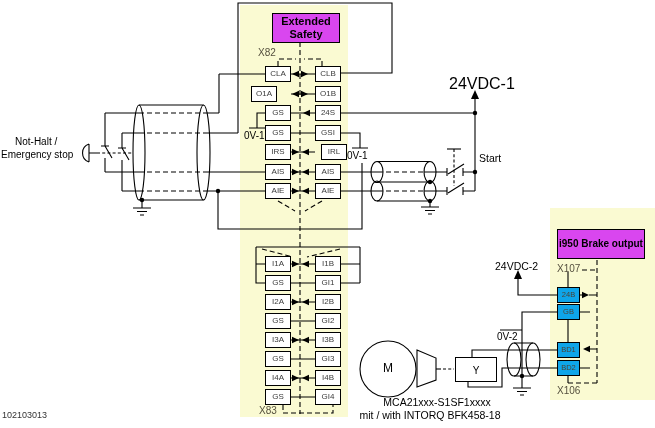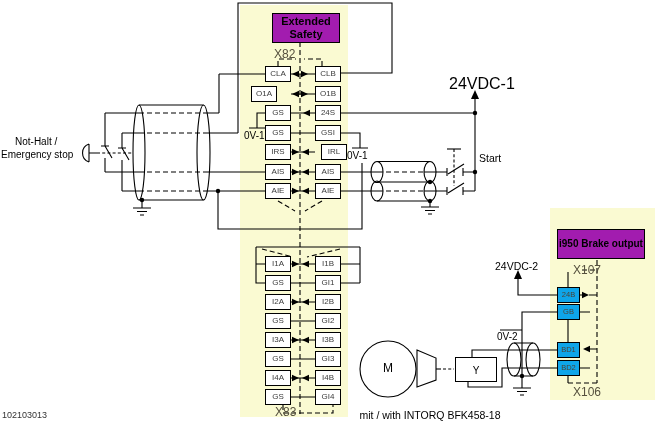--- a/index.html
+++ b/index.html
@@ -11,22 +11,22 @@
   svg ellipse,svg circle.sym{stroke:#000;fill:none;stroke-width:1.1px;}
   svg .dash{stroke-dasharray:5 3;}
   svg .dash2{stroke-dasharray:3 2.2;}
   svg polygon{fill:#000;stroke:none;}
   svg circle.dot{fill:#000;stroke:none;}
   .t{position:absolute;width:26px;height:16px;background:#fff;border:1px solid #000;
      box-sizing:border-box;font-size:8px;line-height:13px;text-align:center;color:#3a3a3a;}
   .tb{position:absolute;width:23px;height:16px;background:#0ea5e9;border:1px solid #000;
      box-sizing:border-box;font-size:7.5px;line-height:13px;text-align:center;color:#4a4336;}
   .lbl{position:absolute;white-space:nowrap;}
-  .cl{font-size:12px;color:#55503e;margin-left:16px;}
-  .modbox{position:absolute;background:#a21caf;border:1px solid #000;box-sizing:border-box;
+  .cl{font-size:10px;color:#55503e;}
+  .modbox{position:absolute;background:#d946ef;border:1px solid #000;box-sizing:border-box;
           font-weight:bold;text-align:center;}
 </style>
 </head>
 <body>
 
 <div id="canvas">
 
   <div class="panel" style="left:240px;top:5px;width:108px;height:412px;"></div>
   <div class="panel" style="left:550px;top:208px;width:105px;height:192px;"></div>
 
@@ -210,16 +210,17 @@
   <div class="lbl" style="left:15px;top:136px;font-size:10px;">Not-Halt /</div>
   <div class="lbl" style="left:1px;top:149px;font-size:10px;">Emergency stop</div>
   <div class="lbl" style="left:449px;top:75px;font-size:16px;">24VDC-1</div>
   <div class="lbl" style="left:244px;top:130px;font-size:10px;">0V-1</div>
   <div class="lbl" style="left:347px;top:150px;font-size:10px;">0V-1</div>
   <div class="lbl" style="left:479px;top:152px;font-size:10.5px;">Start</div>
   <div class="lbl" style="left:495px;top:260px;font-size:10.5px;">24VDC-2</div>
   <div class="lbl" style="left:497px;top:331px;font-size:10px;">0V-2</div>
   <div class="lbl" style="left:374px;top:361px;width:28px;text-align:center;font-size:12px;">M</div>
   <div class="lbl" style="left:455px;top:357px;width:42px;height:25px;line-height:25px;text-align:center;font-size:10px;background:#fff;border:1px solid #000;box-sizing:border-box;">Y</div>
+  <div class="lbl" style="left:352px;top:396px;width:170px;text-align:center;font-size:10.5px;">MCA21xxx-S1SF1xxxx</div>
   <div class="lbl" style="left:342px;top:409px;width:176px;text-align:center;font-size:10.5px;">mit / with INTORQ BFK458-18</div>
   <div class="lbl" style="left:2px;top:410px;font-size:9px;color:#333;">102103013</div>
 
 </div>
 
 </body></html>

